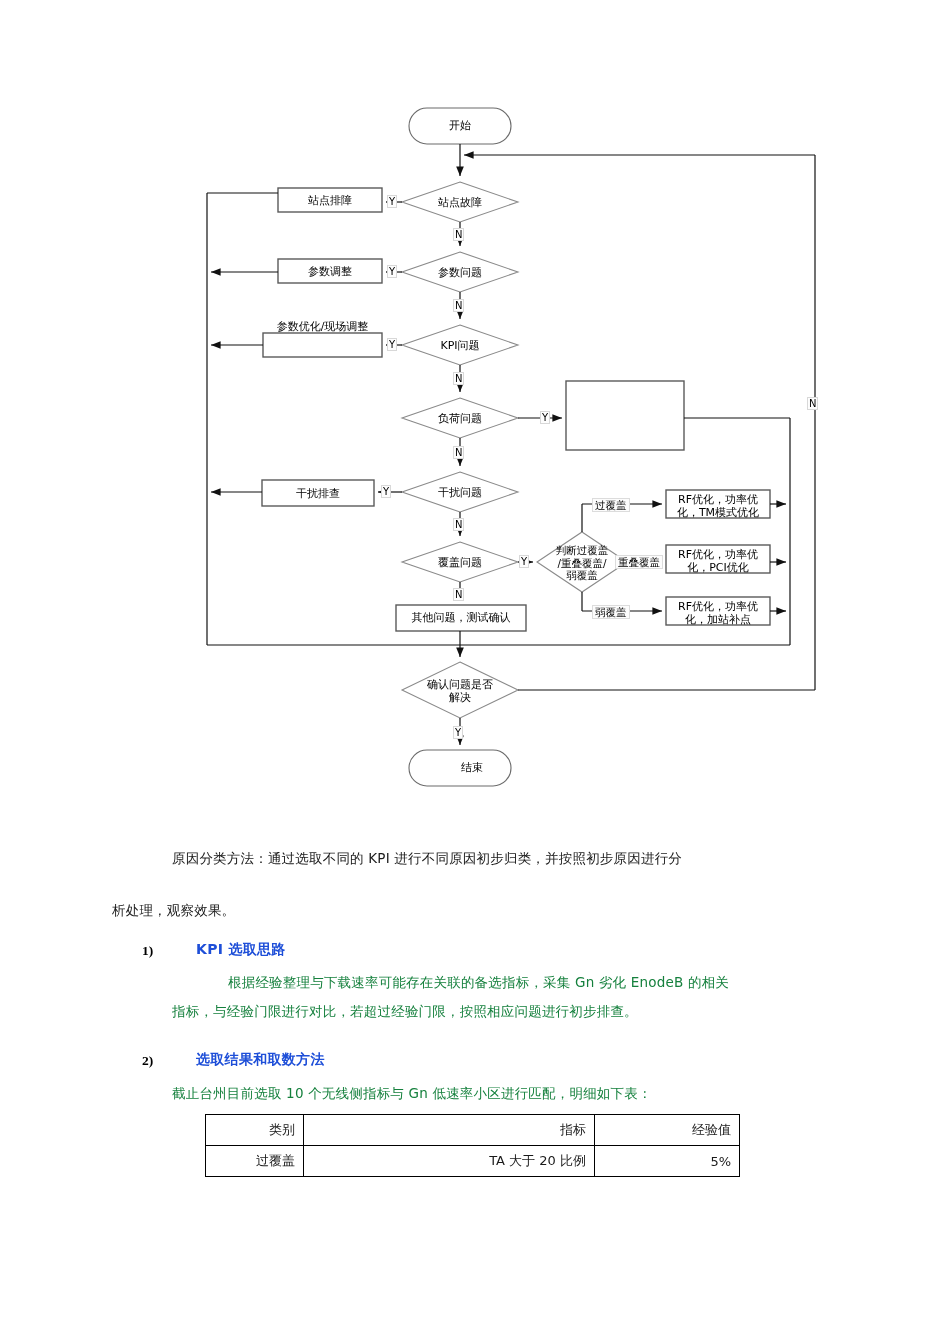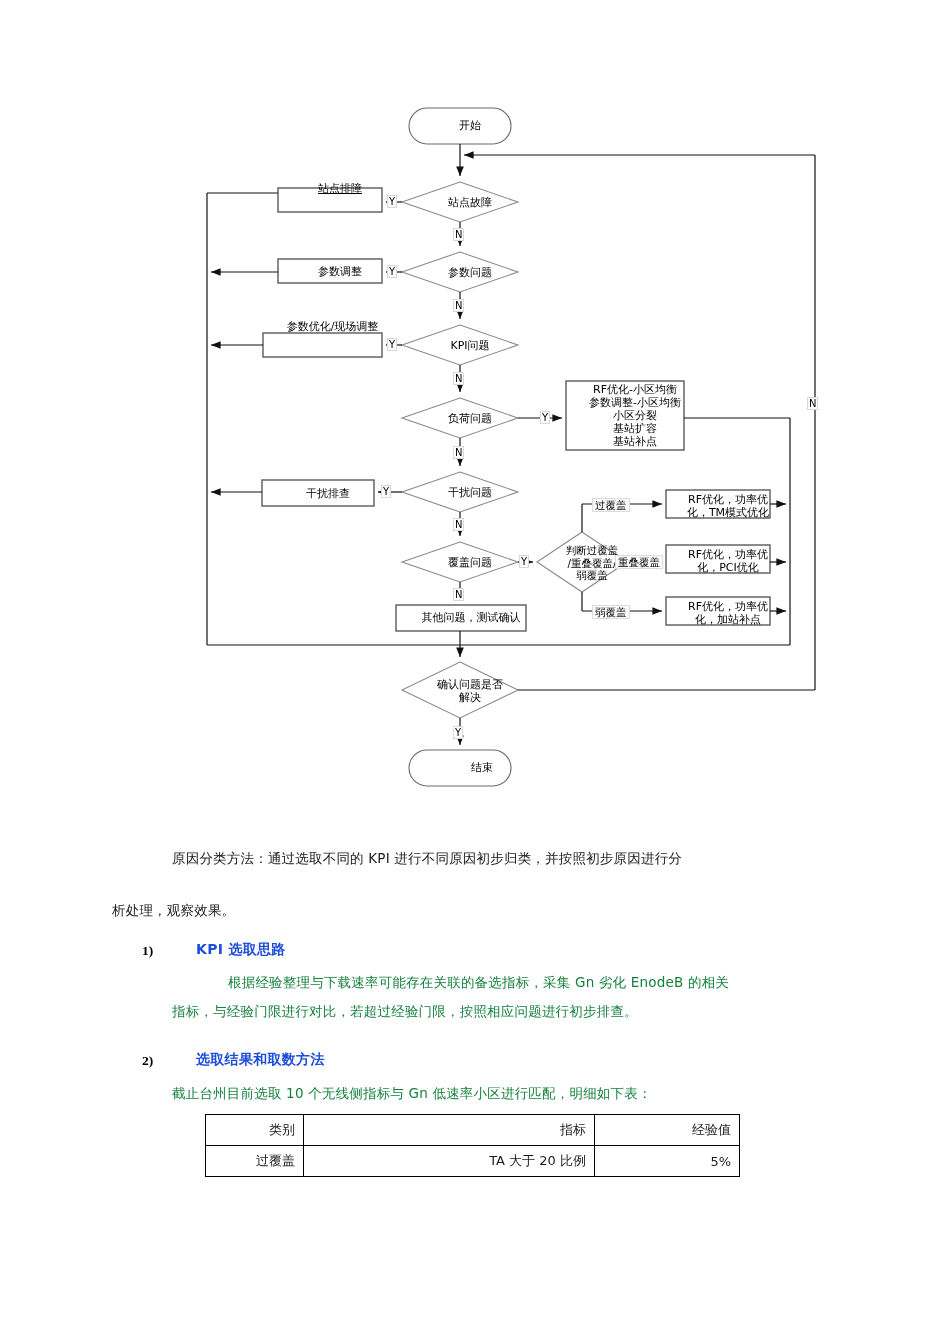--- a/index.html
+++ b/index.html
@@ -34,21 +34,20 @@
 
   .node-label {
     position: absolute;
     font-family: "DejaVu Sans", "Liberation Sans", sans-serif;
     font-size: 11px;
     line-height: 13px;
     color: #000;
     text-align: center;
     white-space: pre-line;
     pointer-events: none;
-    padding-left: 10px;
   }
   .node-label.small {
     font-size: 10.5px;
     line-height: 12.5px;
   }
 
   .edge-label {
     position: absolute;
     font-family: "DejaVu Sans", "Liberation Sans", sans-serif;
     font-size: 10px;
@@ -240,30 +239,25 @@
   <div class="node-label" style="left:402px; top:339px; width:116px;">KPI问题</div>
   <div class="node-label" style="left:402px; top:412px; width:116px;">负荷问题</div>
   <div class="node-label" style="left:402px; top:486px; width:116px;">干扰问题</div>
   <div class="node-label" style="left:402px; top:556px; width:116px;">覆盖问题</div>
   <div class="node-label small" style="left:532px; top:544px; width:100px;">判断过覆盖
 /重叠覆盖/
 弱覆盖</div>
   <div class="node-label" style="left:402px; top:678px; width:116px;">确认问题是否
 解决</div>
 
-  <div class="node-label" style="left:278px; top:182px; width:104px;text-decoration:underline;">站点排障</div>
+  <div class="node-label" style="left:278px; top:194px; width:104px;">站点排障</div>
   <div class="node-label" style="left:278px; top:265px; width:104px;">参数调整</div>
   <div class="node-label" style="left:263px; top:320px; width:119px;">参数优化/现场调整</div>
   <div class="node-label" style="left:262px; top:487px; width:112px;">干扰排查</div>
   <div class="node-label" style="left:396px; top:611px; width:130px;">其他问题，测试确认</div>
-  <div class="node-label" style="left:566px; top:383px; width:118px;">RF优化-小区均衡
-参数调整-小区均衡
-小区分裂
-基站扩容
-基站补点</div>
   <div class="node-label" style="left:666px; top:493px; width:104px;">RF优化，功率优
 化，TM模式优化</div>
   <div class="node-label" style="left:666px; top:548px; width:104px;">RF优化，功率优
 化，PCI优化</div>
   <div class="node-label" style="left:666px; top:600px; width:104px;">RF优化，功率优
 化，加站补点</div>
 
   <div class="edge-label" style="left:387px; top:195px;">Y</div>
   <div class="edge-label" style="left:387px; top:265px;">Y</div>
   <div class="edge-label" style="left:387px; top:338px;">Y</div>

